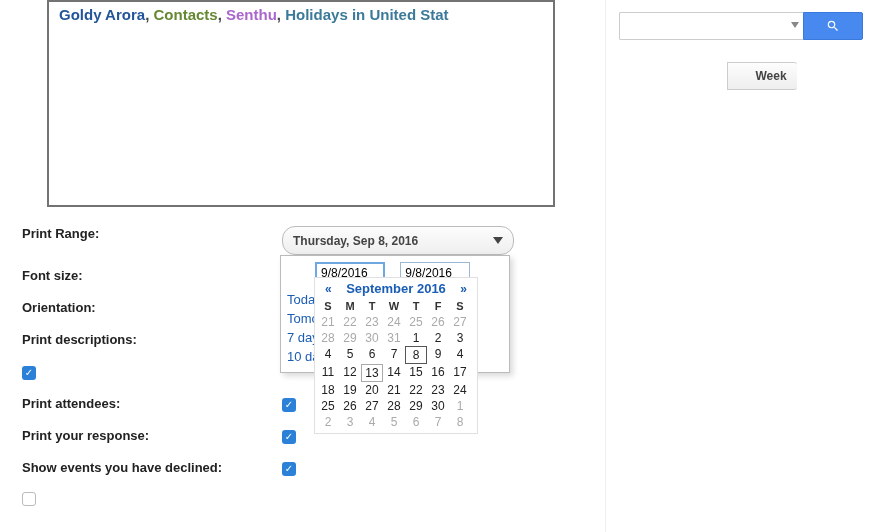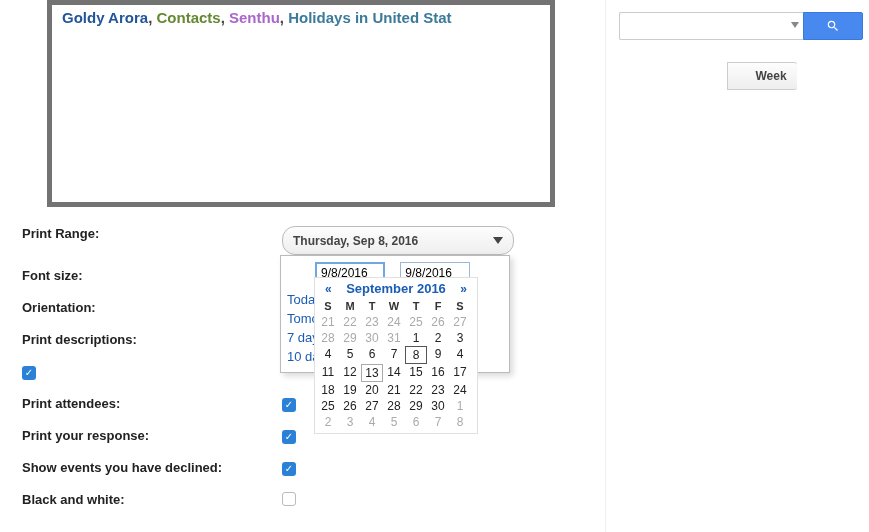--- a/index.html
+++ b/index.html
@@ -1,19 +1,19 @@
 <!DOCTYPE html>
 <html><head>
 <meta charset="utf-8">
 <style>
   * { box-sizing: border-box; margin: 0; padding: 0; }
   body { font-family: Arial, sans-serif; font-size: 13px; color: #222; background: #fff; width: 869px; height: 532px; overflow: hidden; position: relative; }
   
   .main-area { position: absolute; left: 0; top: 0; width: 605px; height: 532px; background: #fff; }
-  .preview-box { position: absolute; left: 47px; top: 0; width: 508px; height: 207px; border: 5px solid #737373; background: #fff; padding: 4px 10px; }
+  .preview-box { position: absolute; left: 47px; top: 0; width: 508px; height: 207px; border: 2px solid #737373; background: #fff; padding: 4px 10px; }
   .preview-text { font-size: 15px; font-weight: bold; white-space: nowrap; overflow: hidden; }
   .preview-text .c1 { color: #225599; }
   .preview-text .c2 { color: #668833; }
   .preview-text .c3 { color: #aa66cc; }
   .preview-text .c4 { color: #3b7a99; }
   .preview-text .sep { color: #444; }
   
   .settings { position: absolute; left: 22px; top: 226px; width: 560px; }
   .row { display: flex; height: 32px; border-bottom: 0px solid transparent; }
   .row .label { width: 260px; font-weight: bold; font-size: 13px; color: #222; }
@@ -93,21 +93,20 @@
     </div>
     <div class="row">
       <div class="label">Print your response:</div>
       <div class="control"><span class="checkbox">✓</span></div>
     </div>
     <div class="row">
       <div class="label">Show events you have declined:</div>
       <div class="control"><span class="checkbox">✓</span></div>
     </div>
     <div class="row">
-      <div class="label">Black and white:</div>
       <div class="control"><span class="checkbox empty"></span></div>
     </div>
   </div>
 </div>
 
 <div class="popup">
   <div class="popup-dates">
     <input class="date-input active" value="9/8/2016" style="">
     <span class="dash">–</span>
     <input class="date-input" value="9/8/2016" style="">

